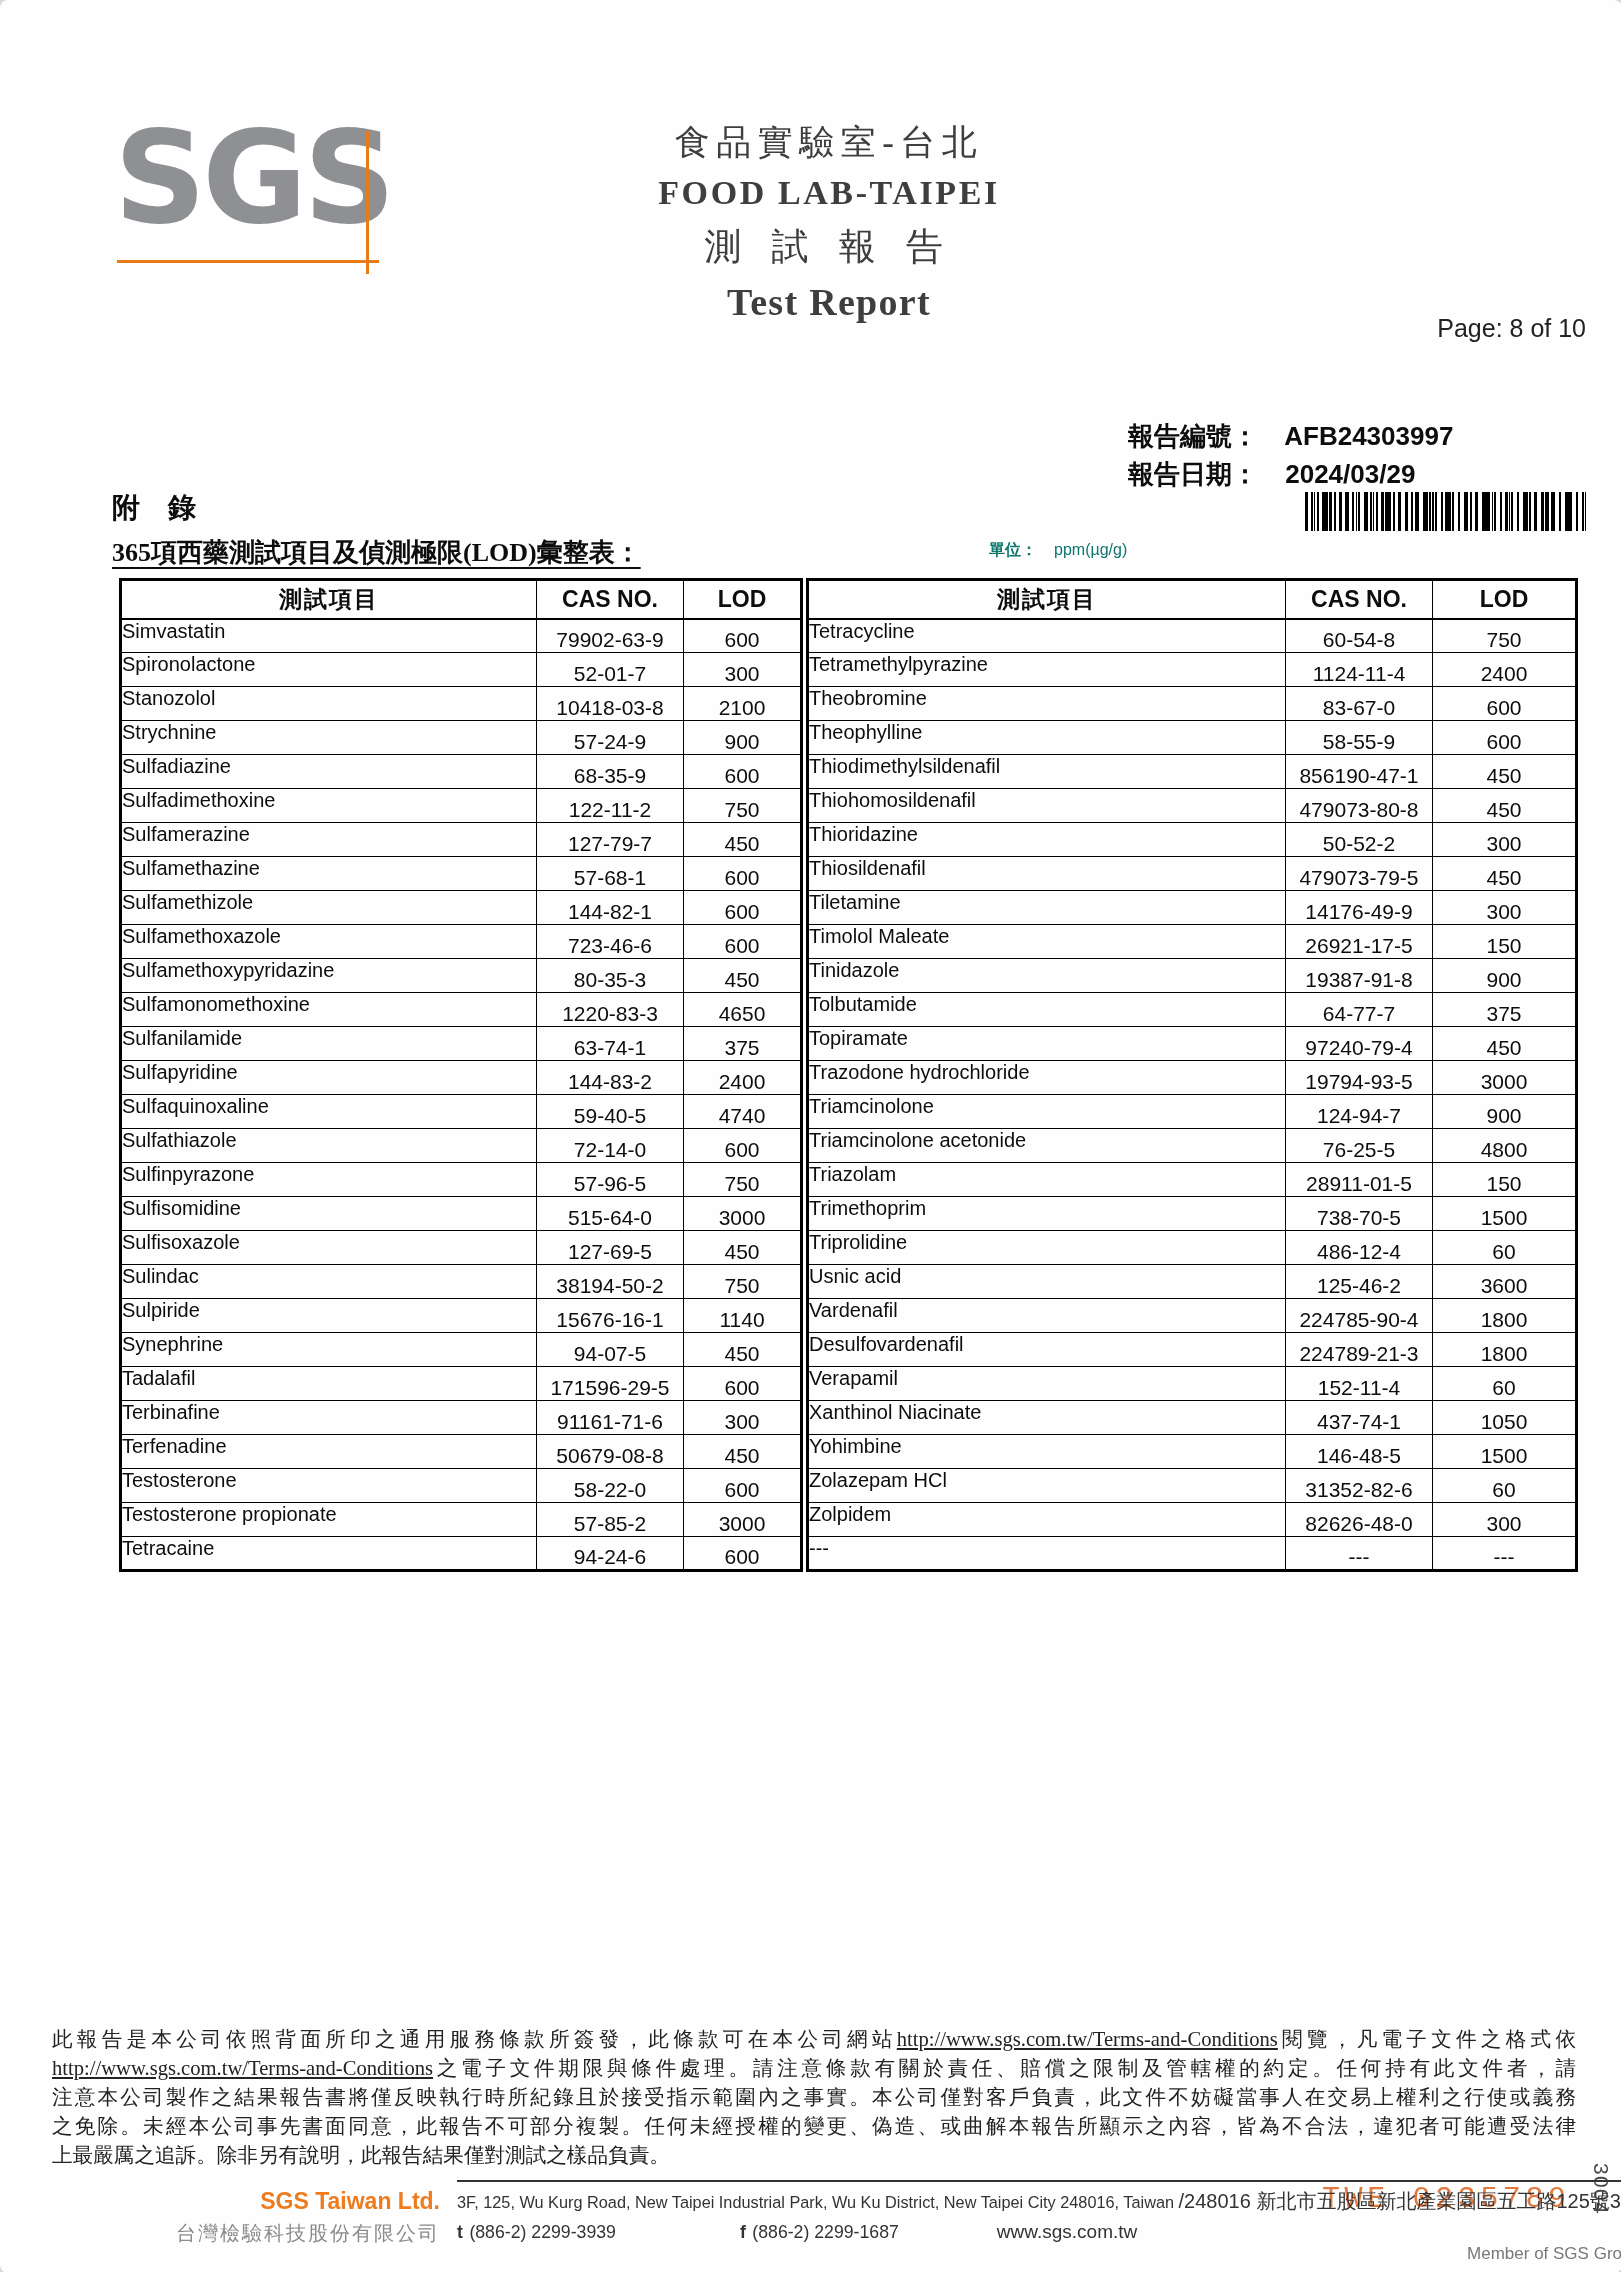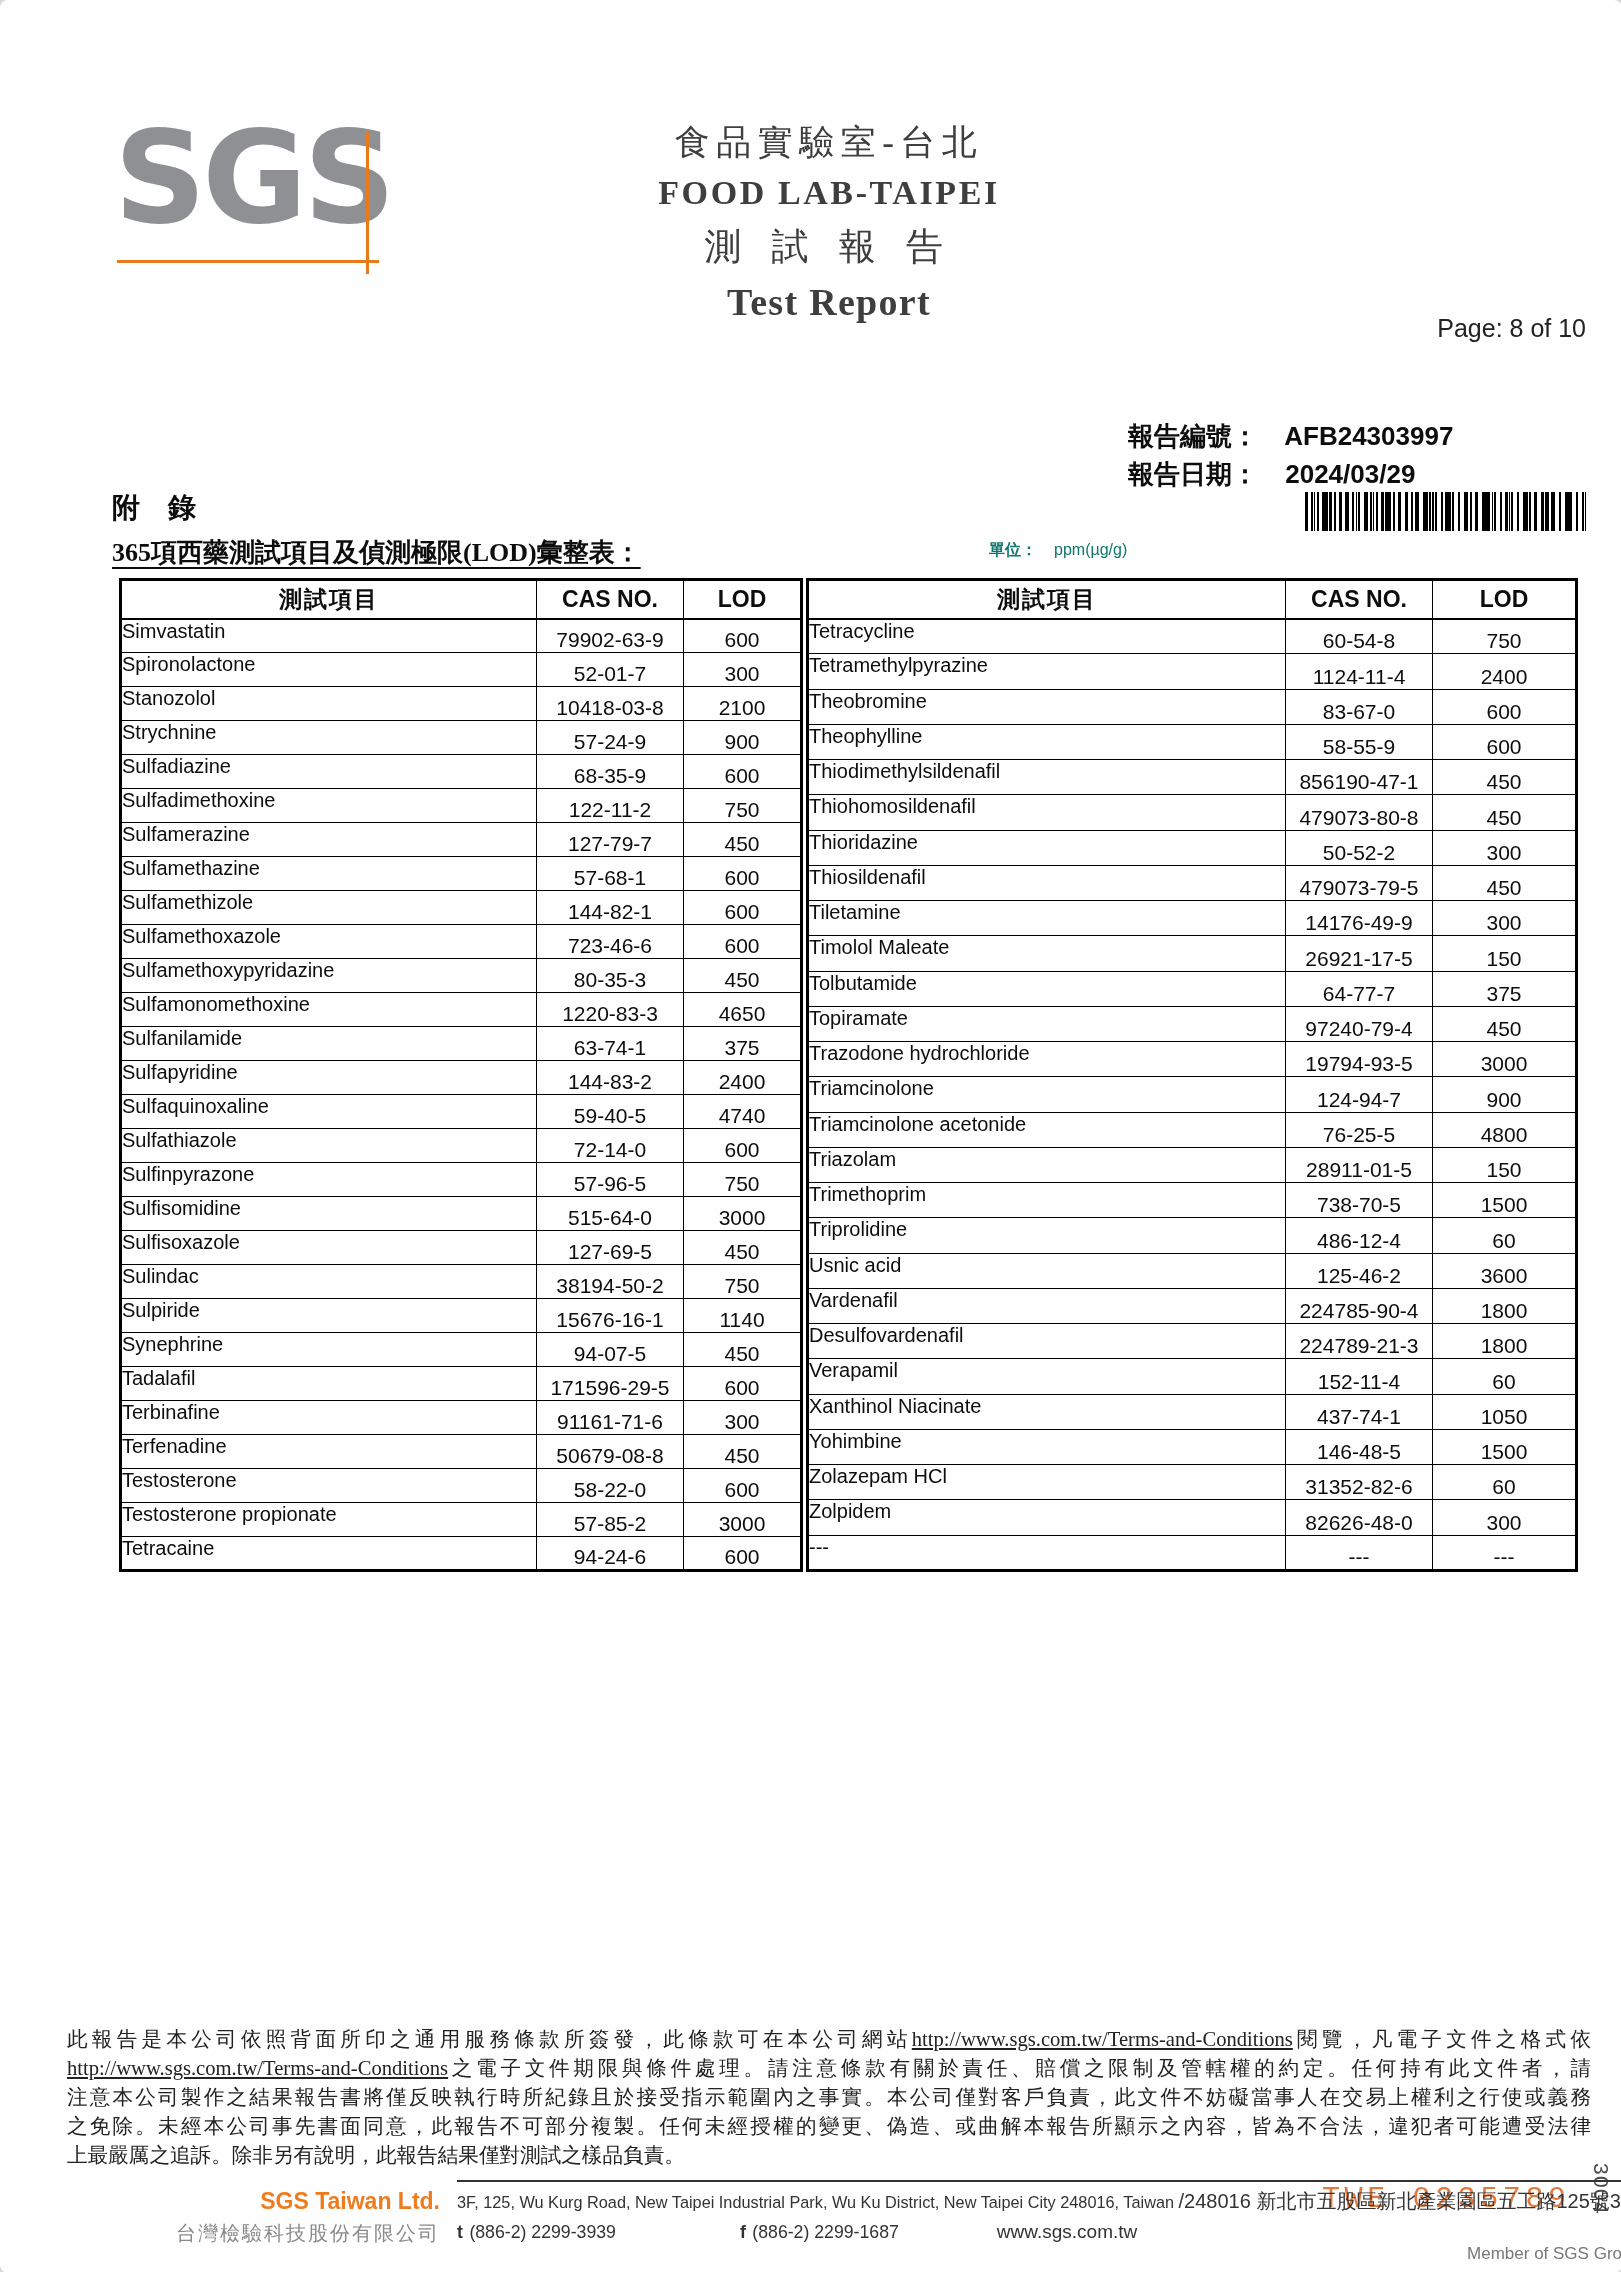--- a/index.html
+++ b/index.html
@@ -71,21 +71,21 @@
     border-bottom:2px solid #000;
   }
   th.h-item{font-family:"Liberation Serif",serif;letter-spacing:2px;}
   table.lod td{height:34px;}
   td.cell-item{font-size:20px;text-align:left;vertical-align:top;padding:2px 0 0 9.2px;white-space:nowrap;}
   td.cell-cas,td.cell-lod{font-size:21px;text-align:center;vertical-align:bottom;padding-bottom:2.6px;}
 
   
   .disclaimer{
     position:absolute;left:52px;top:2025px;width:1524px;
-    font-family:"Liberation Serif",serif;font-size:20.6px;line-height:29px;color:#222;margin-left:15px;
+    font-family:"Liberation Serif",serif;font-size:20.6px;line-height:29px;color:#222;
   }
   .disc-line{text-align:justify;text-align-last:justify;}
   .disc-line.last{text-align:justify;text-align-last:left;}
   .u{text-decoration:underline;}
 
   .serial{
     position:absolute;left:1322px;top:2182px;
     font-family:"Liberation Mono",monospace;font-size:30px;color:#e2783b;letter-spacing:4.6px;white-space:nowrap;
   }
   .side-code{
@@ -360,20 +360,25 @@
           </tr>
           <tr>
             <td class="cell-item">Tiletamine</td>
             <td class="cell-cas">14176-49-9</td>
             <td class="cell-lod">300</td>
           </tr>
           <tr>
             <td class="cell-item">Timolol Maleate</td>
             <td class="cell-cas">26921-17-5</td>
             <td class="cell-lod">150</td>
+          </tr>
+          <tr>
+            <td class="cell-item">Tinidazole</td>
+            <td class="cell-cas">19387-91-8</td>
+            <td class="cell-lod">900</td>
           </tr>
           <tr>
             <td class="cell-item">Tolbutamide</td>
             <td class="cell-cas">64-77-7</td>
             <td class="cell-lod">375</td>
           </tr>
           <tr>
             <td class="cell-item">Topiramate</td>
             <td class="cell-cas">97240-79-4</td>
             <td class="cell-lod">450</td>

